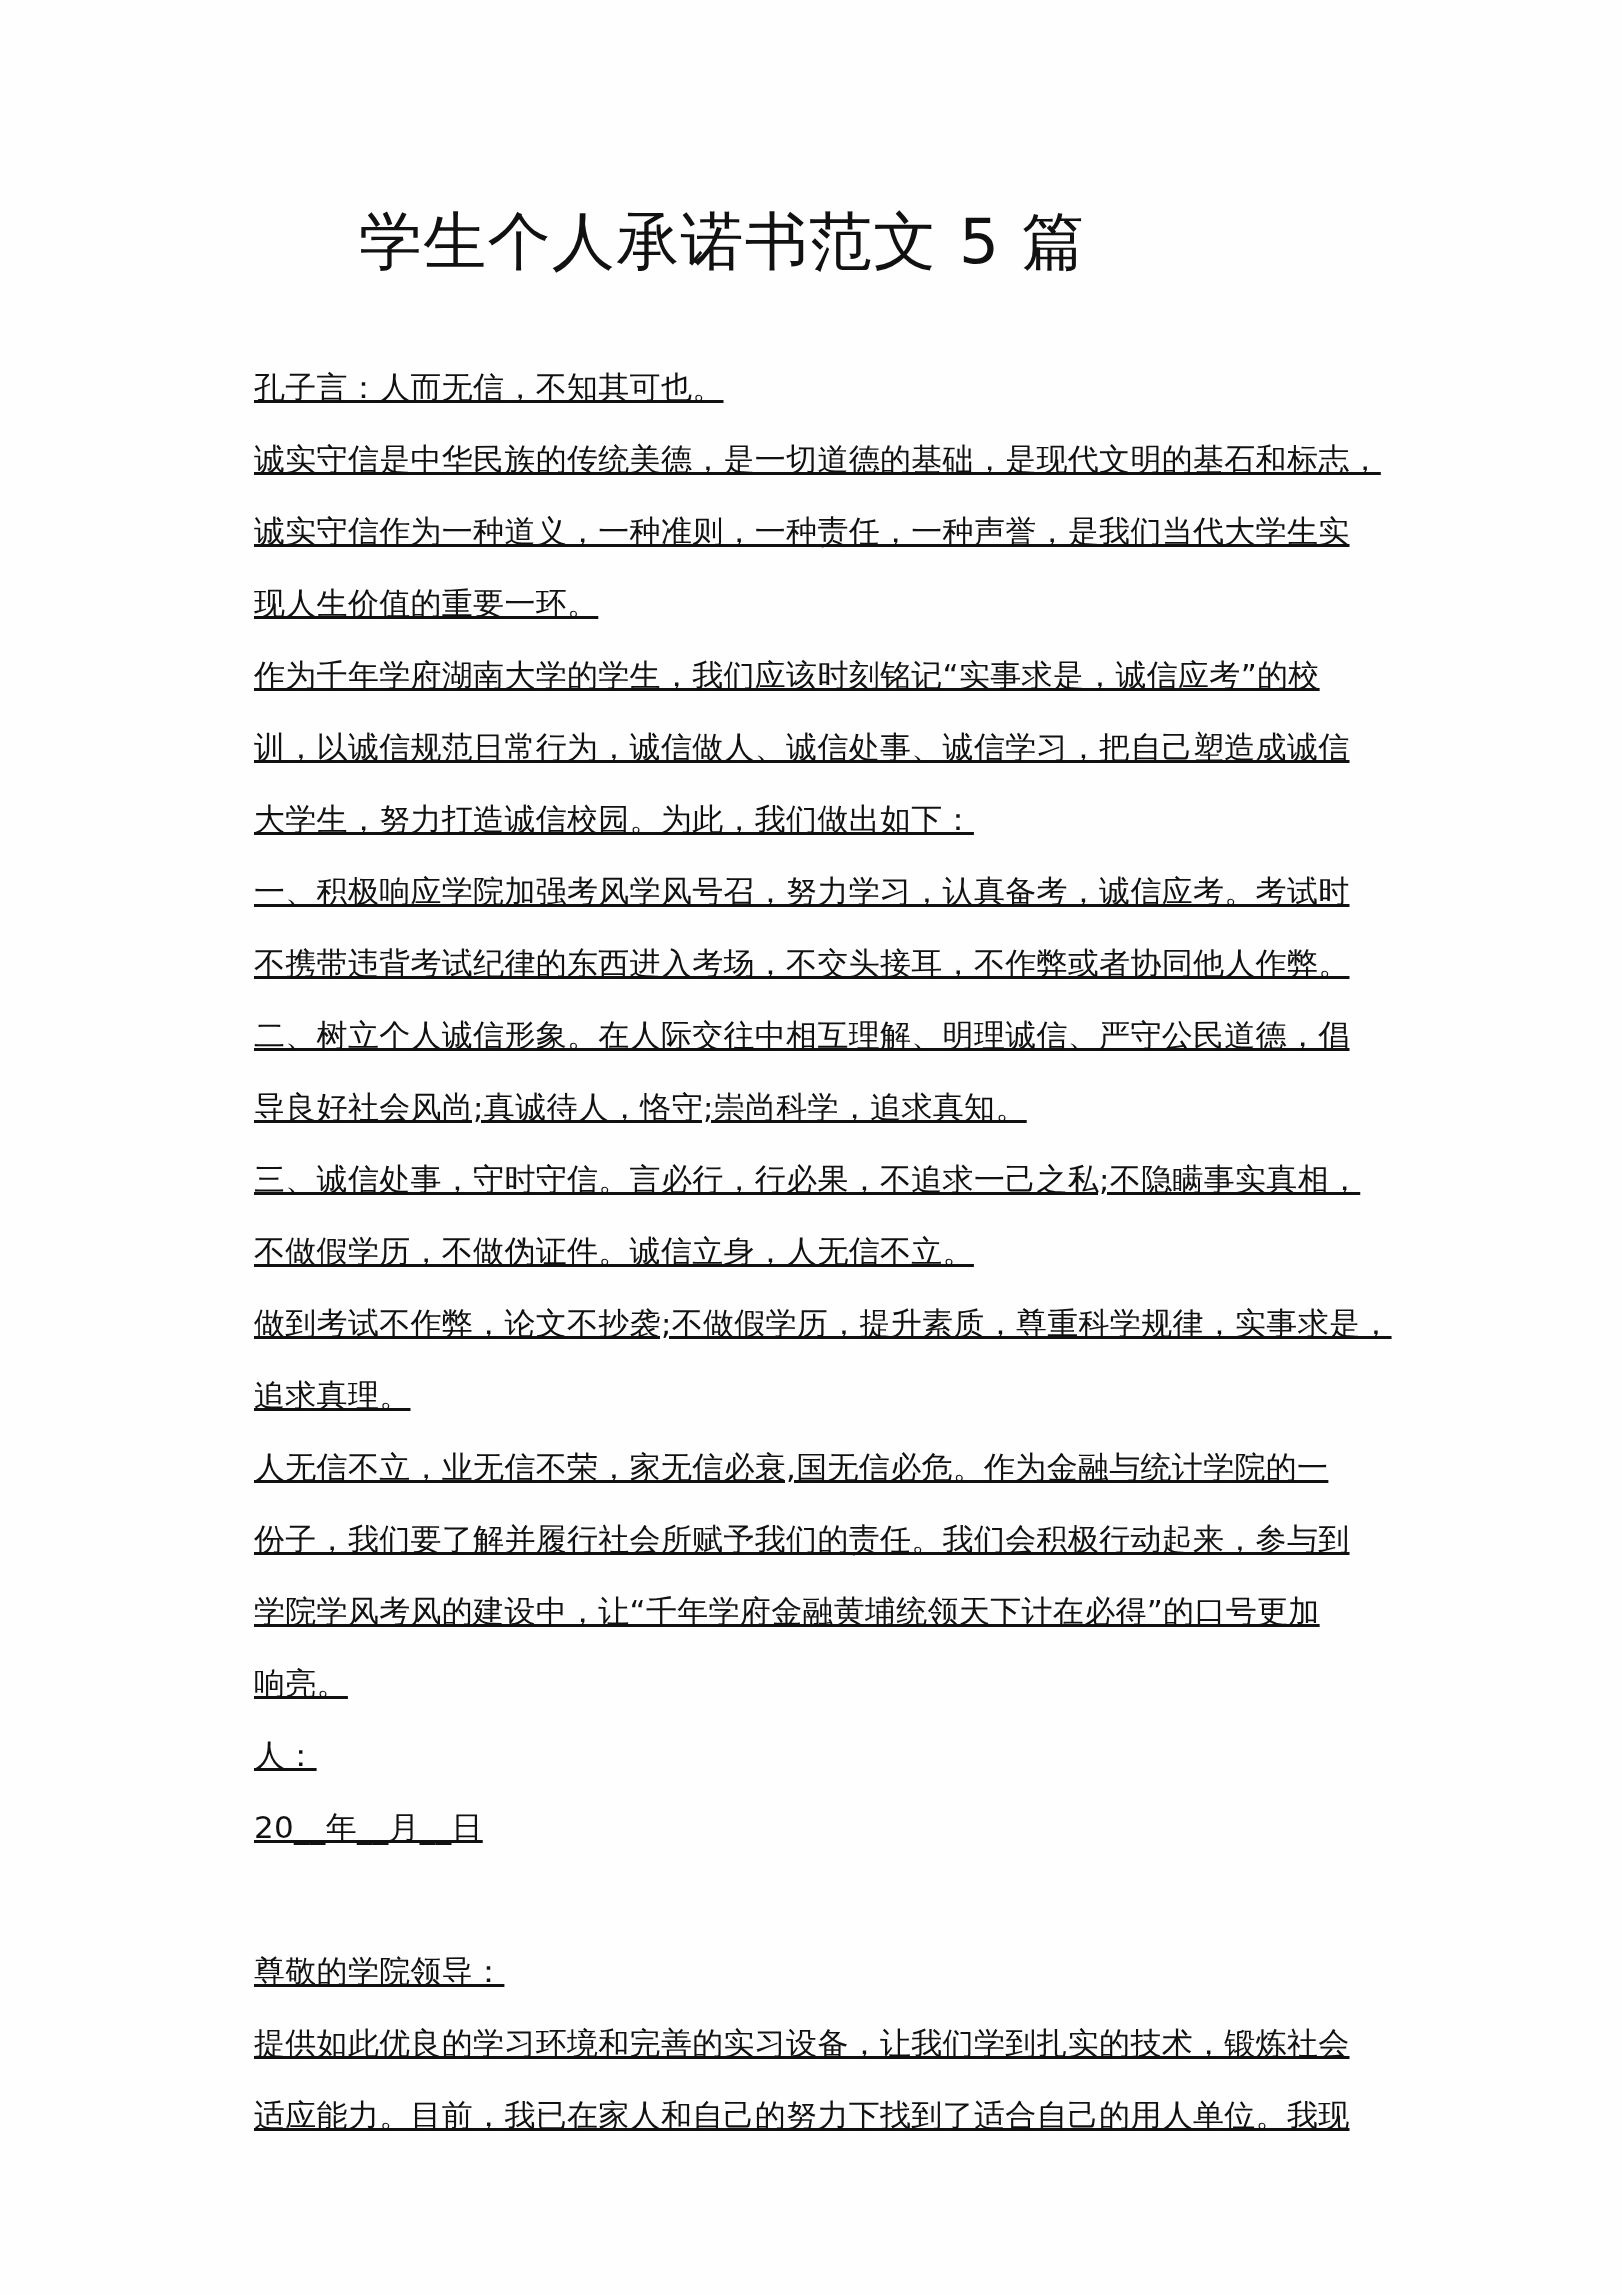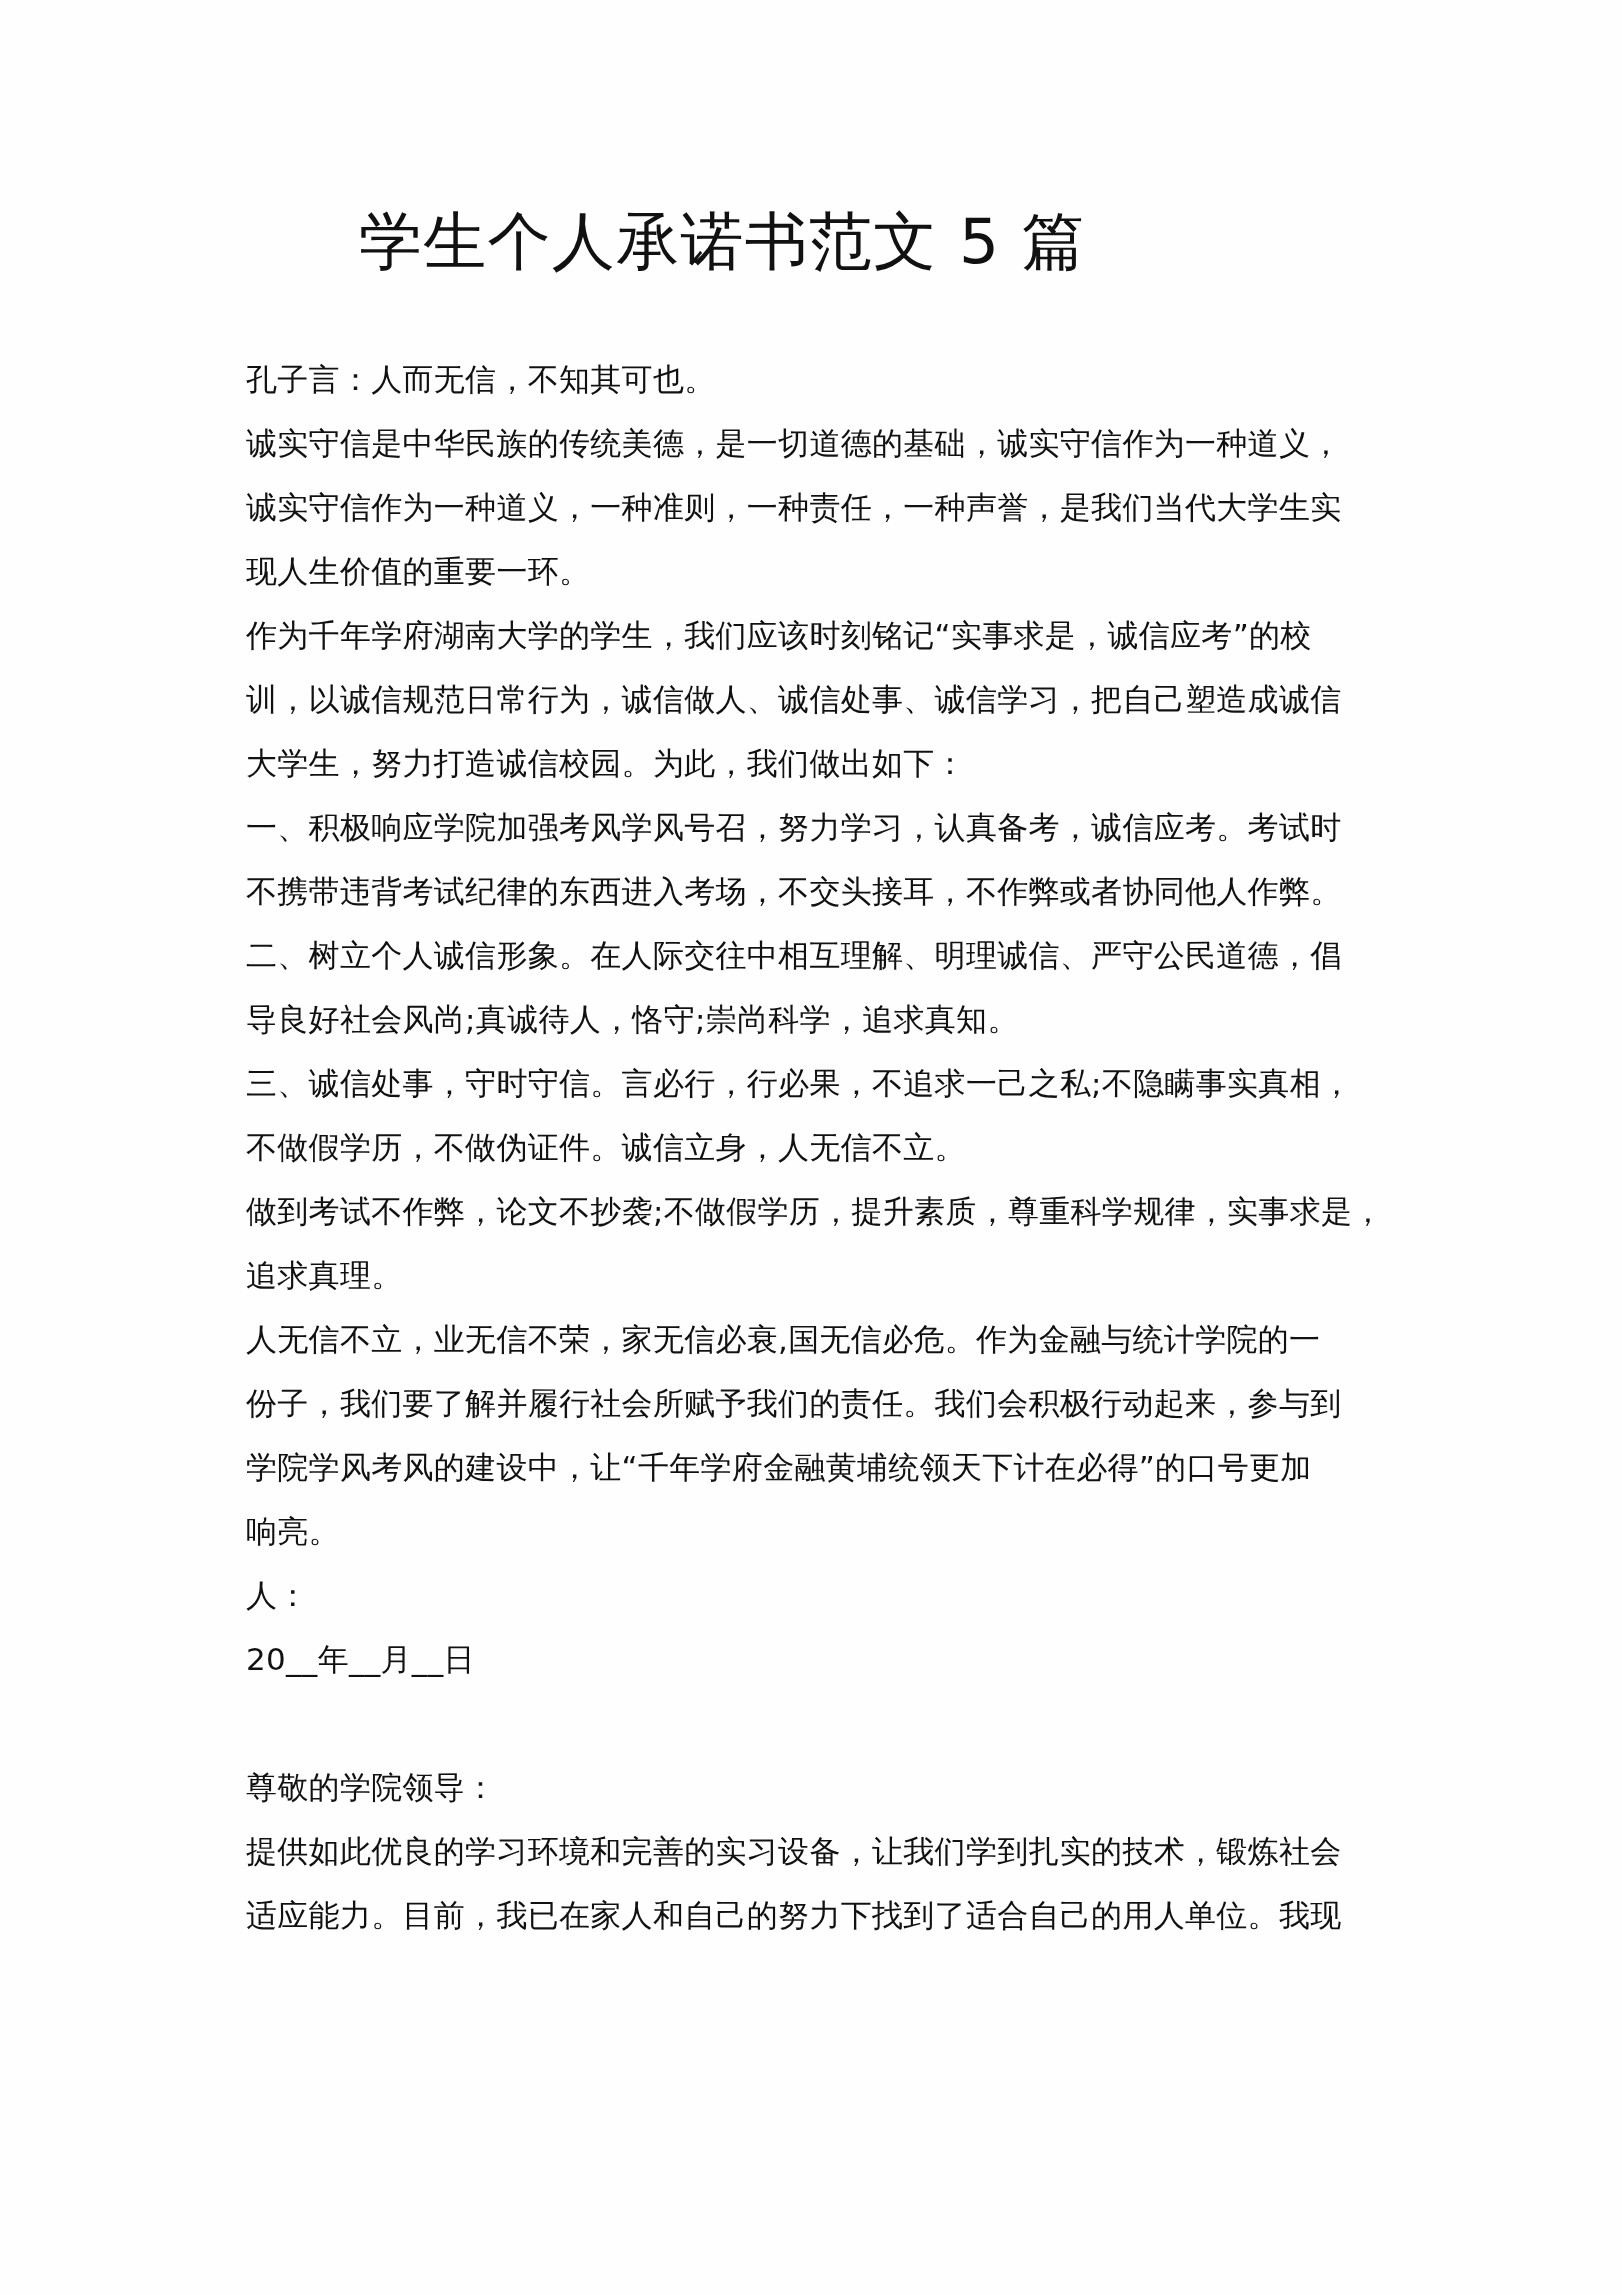--- a/index.html
+++ b/index.html
@@ -42,35 +42,36 @@
       top: 347px;
       width: 1139px;
     }
     .line {
       font-size: 31px;
       height: 64px;
       line-height: 64px;
       white-space: nowrap;
       letter-spacing: 0.3px;
       font-family: "DejaVu Sans", "Liberation Sans", sans-serif;
-      margin: 0;
+      margin: 8px;
+      text-decoration: underline;
     }
     .gap {
       height: 64px;
     }
   </style>
 </head>
 <body>
 
 <div class="page">
   <h1 class="title">学生个人承诺书范文 5 篇</h1>
 
   <div class="body">
     <p class="line">孔子言：人而无信，不知其可也。</p>
-    <p class="line">诚实守信是中华民族的传统美德，是一切道德的基础，诚实守信作为一种道义，</p>
+    <p class="line">诚实守信是中华民族的传统美德，是一切道德的基础，是现代文明的基石和标志，</p>
     <p class="line">诚实守信作为一种道义，一种准则，一种责任，一种声誉，是我们当代大学生实</p>
     <p class="line">现人生价值的重要一环。</p>
     <p class="line">作为千年学府湖南大学的学生，我们应该时刻铭记“实事求是，诚信应考”的校</p>
     <p class="line">训，以诚信规范日常行为，诚信做人、诚信处事、诚信学习，把自己塑造成诚信</p>
     <p class="line">大学生，努力打造诚信校园。为此，我们做出如下：</p>
     <p class="line">一、积极响应学院加强考风学风号召，努力学习，认真备考，诚信应考。考试时</p>
     <p class="line">不携带违背考试纪律的东西进入考场，不交头接耳，不作弊或者协同他人作弊。</p>
     <p class="line">二、树立个人诚信形象。在人际交往中相互理解、明理诚信、严守公民道德，倡</p>
     <p class="line">导良好社会风尚;真诚待人，恪守;崇尚科学，追求真知。</p>
     <p class="line">三、诚信处事，守时守信。言必行，行必果，不追求一己之私;不隐瞒事实真相，</p>

